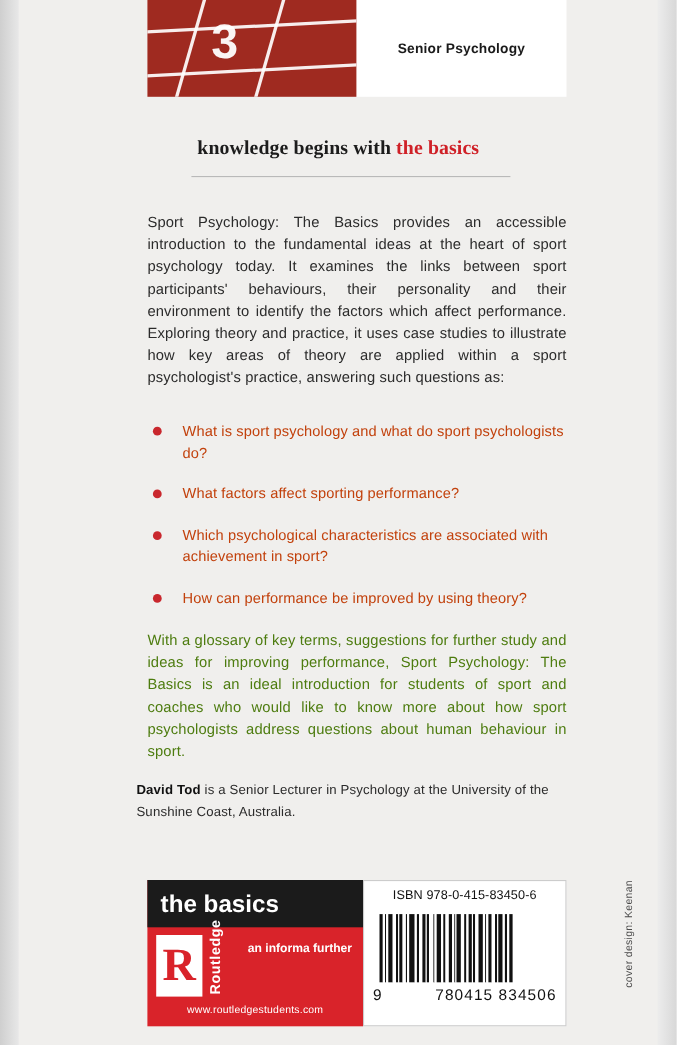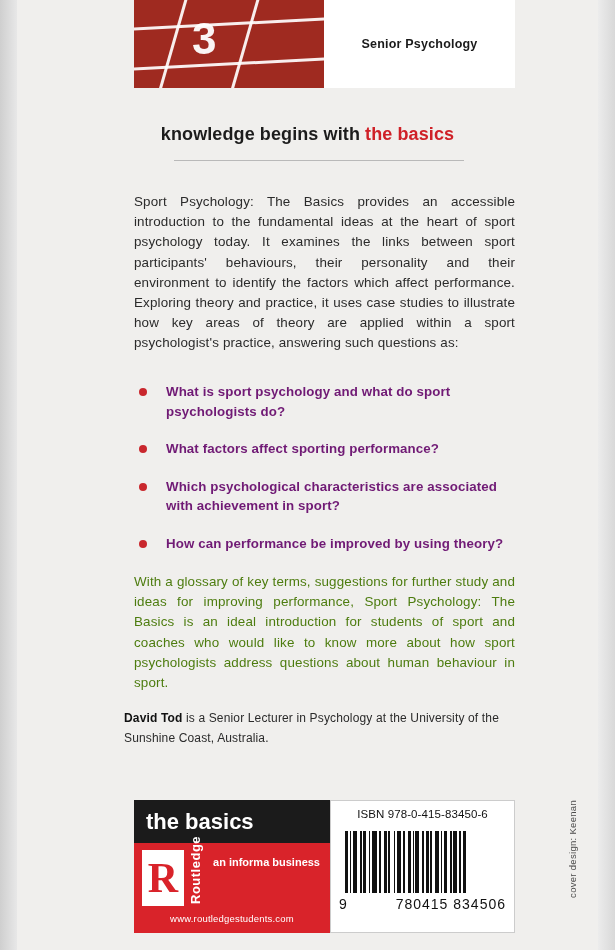--- a/index.html
+++ b/index.html
@@ -83,21 +83,21 @@
     font-weight: 600;
     letter-spacing: 0.2px;
   }
 
   
   .tagline {
     position: absolute;
     left: 0; right: 0;
     top: 124px;
     text-align: center;
-    font-family: Liberation Sans, sans-serif;
+    font-family: Liberation Serif, serif;
     font-size: 18px;
     font-weight: 700;
     color: #1c1c1c;
     letter-spacing: 0.1px;
   }
   .tagline .accent { color: #cf2027; }
   .rule {
     position: absolute;
     left: 157px;
     top: 160px;
@@ -126,22 +126,22 @@
     top: 382px;
     width: 381px;
     font-family: "Liberation Sans", sans-serif;
   }
   .bullet {
     position: relative;
     padding-left: 32px;
     margin-bottom: 18px;
     font-size: 13.3px;
     line-height: 19.5px;
-    font-weight: 700;
-    color: #701a75;
+    font-weight: 400;
+    color: #c2410c;
     letter-spacing: 0.1px;
   }
   .bullet .dot {
     position: absolute;
     left: 5px;
     top: 6px;
     width: 8px; height: 8px;
     border-radius: 50%;
     background: #c9272d;
   }
@@ -371,21 +371,21 @@
 
     <div class="coverimage-credit">Cover image: © Thinkstock</div>
 
     <div class="bottom">
       <div class="red-box">
         <div class="the-basics">the basics</div>
         <div class="routledge">
           <div class="rmark">R</div>
           <div class="rword">Routledge</div>
         </div>
-        <div class="informa">an informa business</div>
+        <div class="informa">an informa further</div>
         <div class="weburl">www.routledgestudents.com</div>
       </div>
 
       <div class="isbn-box">
         <div class="isbn-text">ISBN 978-0-415-83450-6</div>
         <div class="barcode">
           <i style="width:3px"></i>
             <i style="width:2px;background:#fff"></i>
           <i style="width:1px"></i>
             <i style="width:2px;background:#fff"></i>

